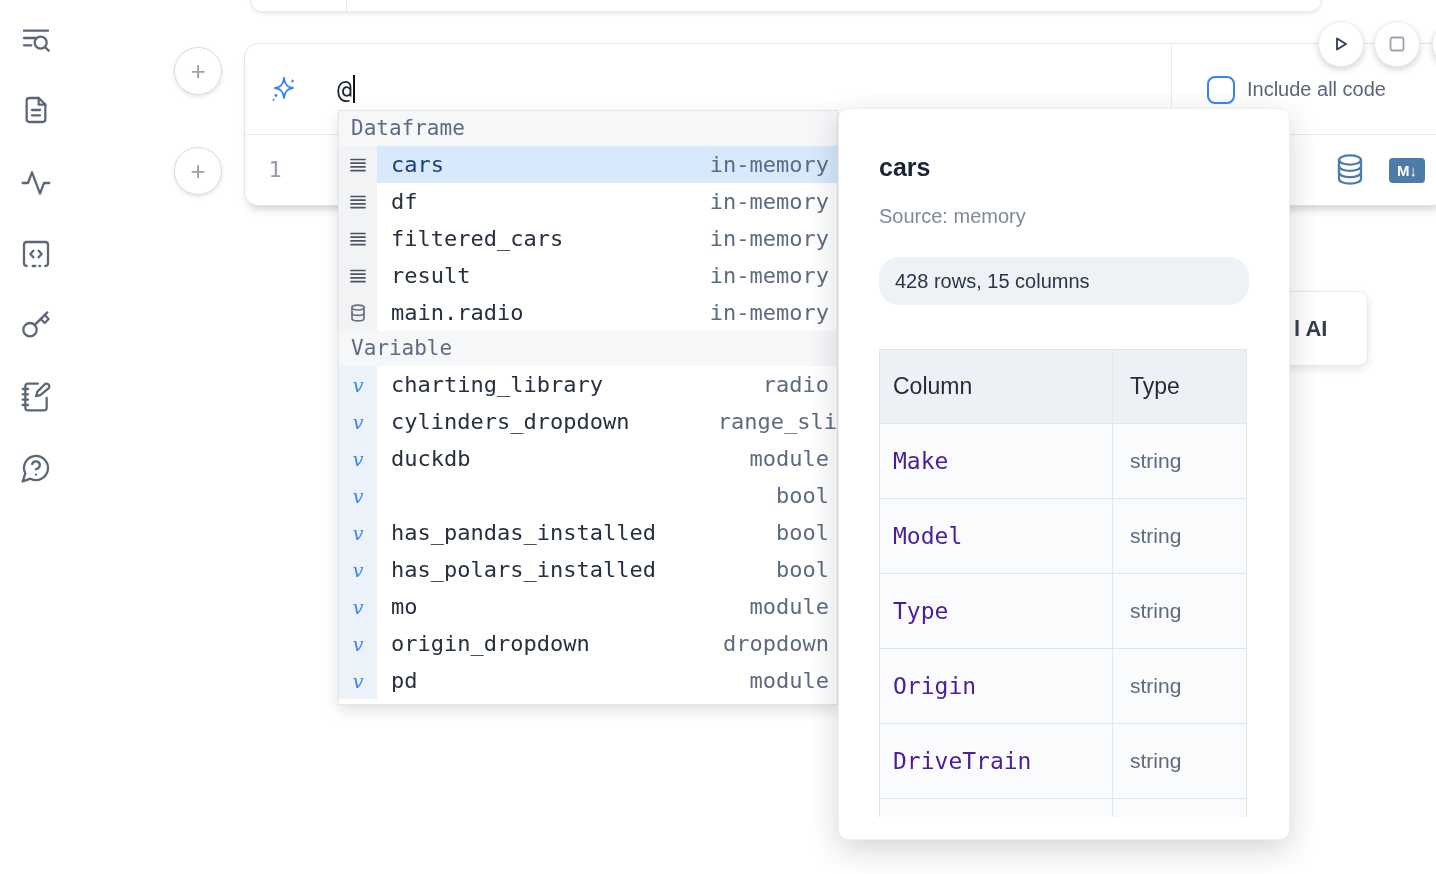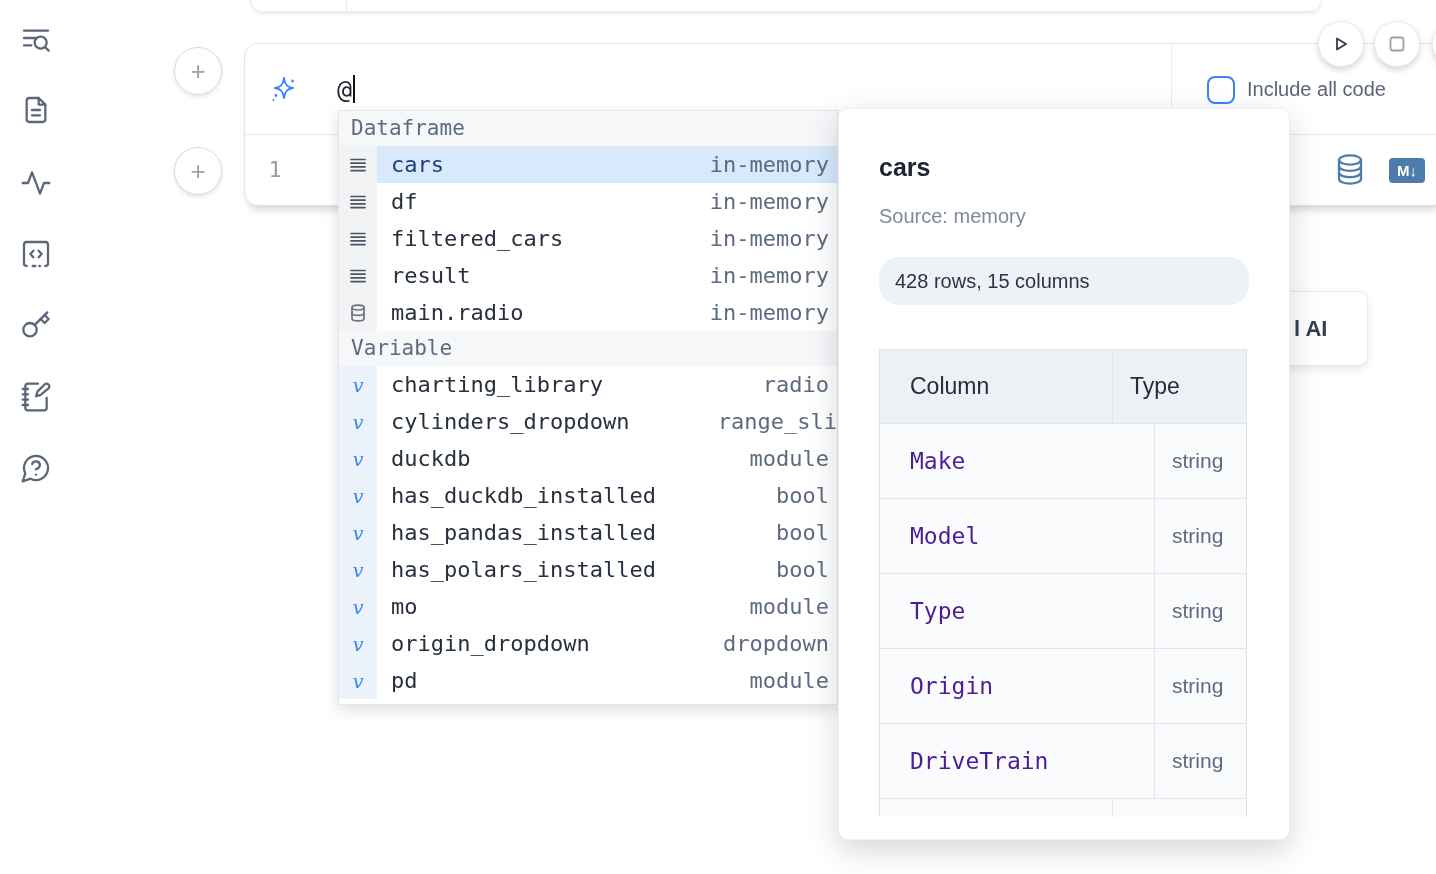--- a/index.html
+++ b/index.html
@@ -64,25 +64,25 @@
   .panel{position:absolute;left:838px;top:108px;width:452px;height:732px;background:#fff;
     border:1px solid #edeff2;border-radius:10px;box-shadow:0 10px 30px rgba(40,50,70,.20);z-index:6;box-sizing:border-box;}
   .panel-title{position:absolute;left:40px;top:44px;font-size:25px;font-weight:bold;color:#1b2433;}
   .panel-source{position:absolute;left:40px;top:96px;font-size:20px;color:#7e8a9c;}
   .panel-badge{position:absolute;left:40px;top:148px;width:370px;height:48px;background:#eef2f7;border-radius:20px;
     display:flex;align-items:center;box-sizing:border-box;padding-left:16px;font-size:20px;color:#2a3547;}
   .panel-tablewrap{position:absolute;left:40px;top:240px;width:370px;height:468px;overflow:hidden;}
   .ptable{width:368px;border:1px solid #e0e4ea;box-sizing:border-box;}
   .prow{display:flex;height:74px;border-top:1px solid #e2e6ec;background:#fafbfd;}
   .prow.head{height:73px;border-top:none;background:#edf1f6;}
-  .pc1{width:232px;display:flex;align-items:center;padding-left:30px;box-sizing:border-box;}
+  .pc1{width:232px;display:flex;align-items:center;padding-left:13px;box-sizing:border-box;}
   .pc2{flex:1;display:flex;align-items:center;padding-left:17px;border-left:1px solid #e2e6ec;box-sizing:border-box;}
   .prow.head .pc1,.prow.head .pc2{font-size:23px;color:#232d3d;}
   .pcol-name{font-family:"DejaVu Sans Mono",monospace;font-size:23px;color:#4c1d95;}
-  .pcol-type{font-size:21px;color:#5d6b80;margin-left:42px;}
+  .pcol-type{font-size:21px;color:#5d6b80;}
   
   .ai-frag-btn{position:absolute;left:1240px;top:291px;width:126px;height:73px;background:#fff;
     border:1px solid #e8eaee;border-radius:10px;box-shadow:0 3px 8px rgba(0,0,0,.10);z-index:4;cursor:pointer;}
   .ai-frag-btn span{position:absolute;left:53px;top:0;height:73px;display:flex;align-items:center;
     font-size:22px;font-weight:bold;color:#333e52;}
 </style>
 </head>
 <body>
 
 <div class="sidebar-icon" style="top:24px">
@@ -293,21 +293,20 @@
     <span class="ac-content">
         <span class="ac-name">duckdb</span>
         <span class="ac-type">module</span>
       </span>
   </div>
   <div class="ac-row">
     <span class="ac-gutter var">
         <span class="v-glyph">v</span>
       </span>
     <span class="ac-content">
-        <span class="ac-name">has_duckdb_installed</span>
         <span class="ac-type">bool</span>
       </span>
   </div>
   <div class="ac-row">
     <span class="ac-gutter var">
         <span class="v-glyph">v</span>
       </span>
     <span class="ac-content">
         <span class="ac-name">has_pandas_installed</span>
         <span class="ac-type">bool</span>

